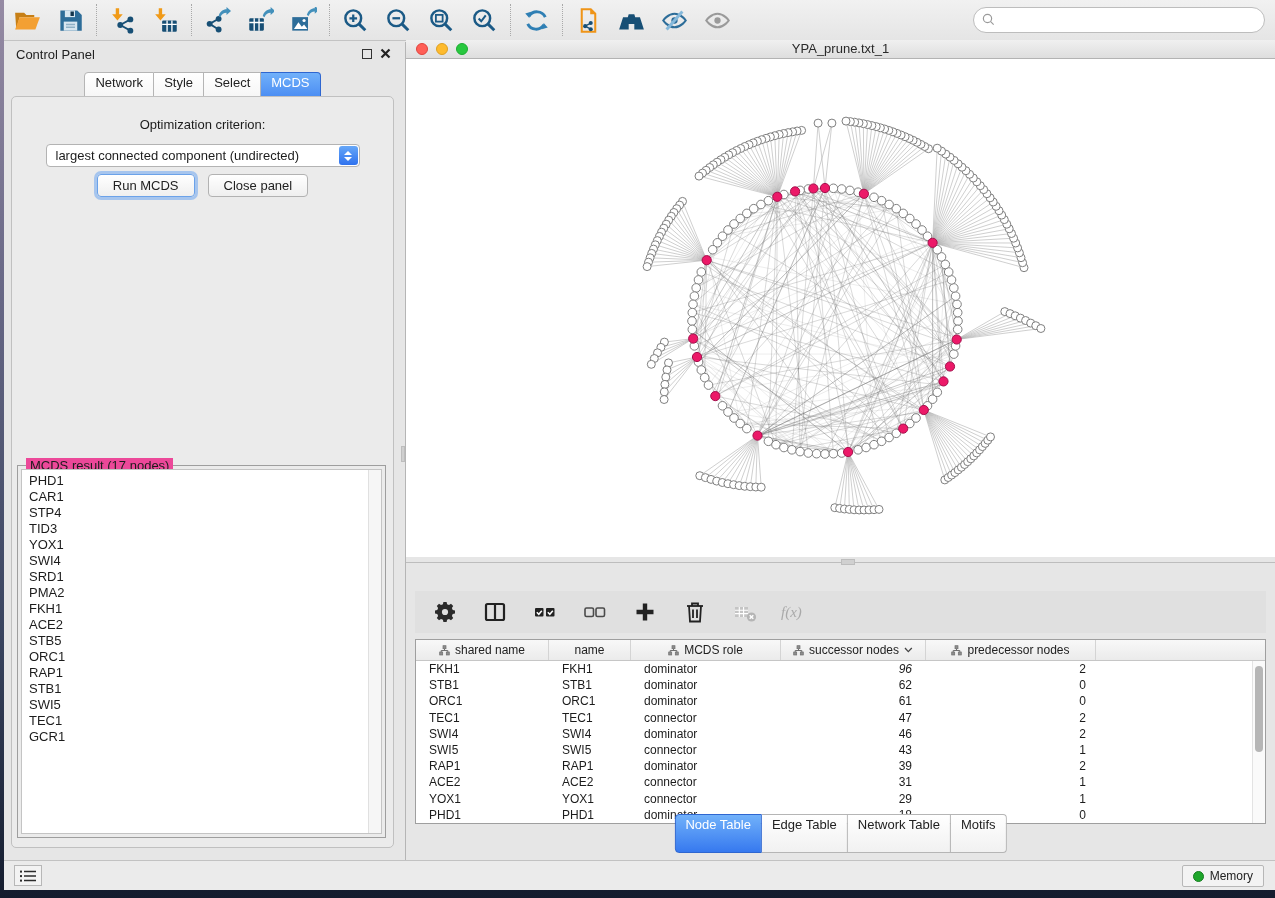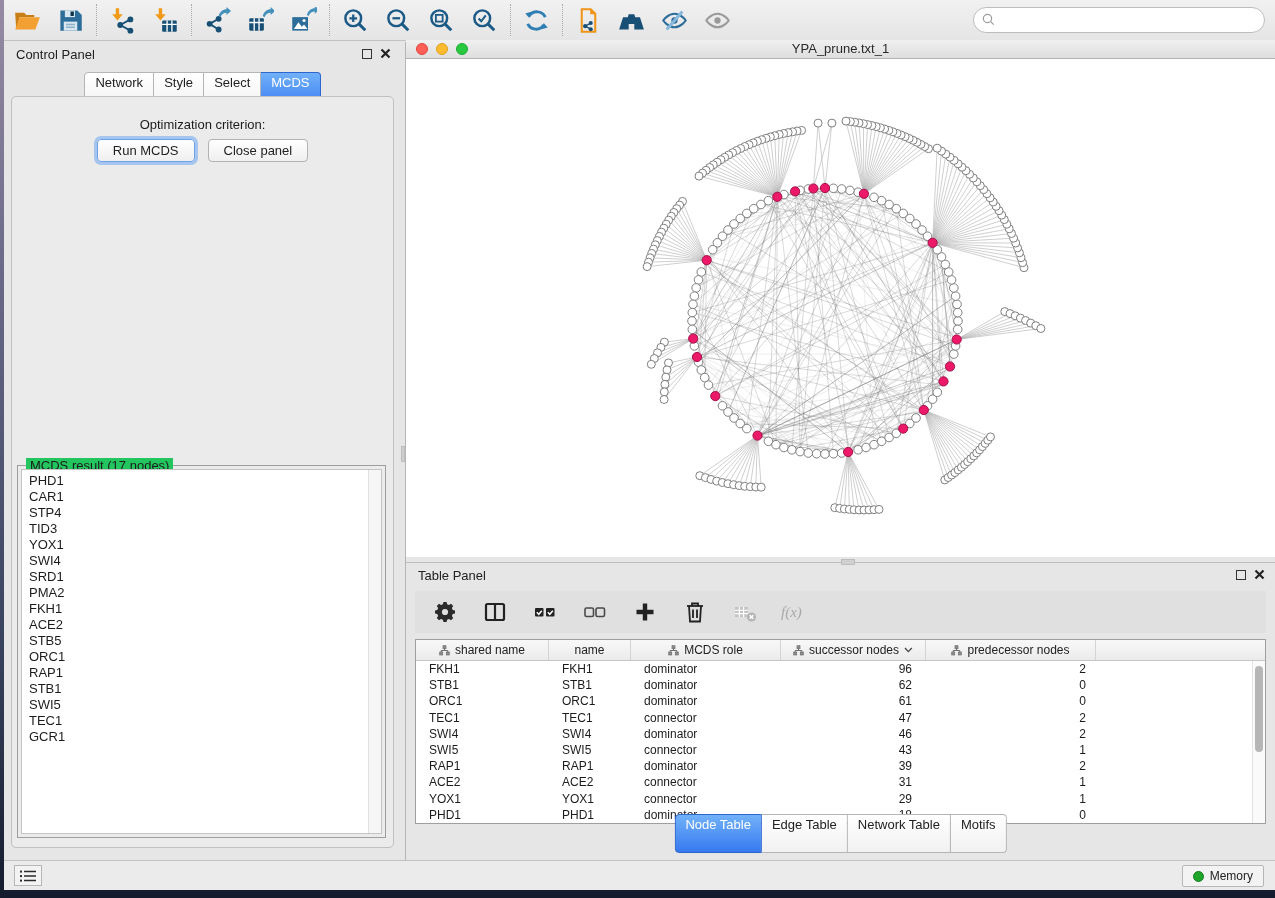--- a/index.html
+++ b/index.html
@@ -52,21 +52,21 @@
   .stepper i { display:block; width:0; height:0; border-left:4px solid transparent; border-right:4px solid transparent; }
   .stepper .up { border-bottom:4px solid #fff; }
   .stepper .dn { border-top:4px solid #fff; }
   .btn-row { display:flex; justify-content:center; gap:13px; margin-top:7px; }
   .mac-btn { height:23px; padding:0 15px; font-size:13px; color:#222;
     background:linear-gradient(#ffffff,#efefef); border:1px solid #b2b2b2; border-radius:4px; cursor:default; }
   .mac-btn.focused { border-color:#6ba2e9; box-shadow:0 0 0 3px rgba(110,165,240,.55); }
 
   .groupbox { position:absolute; left:5px; right:7px; top:368px; height:373px;
     border:1px solid #9e9e9e; background:#ebebeb; }
-  .groupbox .legend { position:absolute; top:-8px; left:8px; background:#22c55e; padding:0 4px; font-size:13px; }
+  .groupbox .legend { position:absolute; top:-8px; left:8px; background:#ec4899; padding:0 4px; font-size:13px; }
   .mcds-list { position:absolute; inset:3px; background:#fff; border:1px solid #c4c4c4; overflow:hidden; }
   .mcds-scroll { position:absolute; right:0; top:0; bottom:0; width:13px; background:#f6f6f6; border-left:1px solid #e0e0e0; }
   .mcds-item { height:16px; line-height:16px; padding-left:7px; font-size:13px; }
   .mcds-items { padding-top:3px; }
 
   
   .vsplit { position:absolute; left:397px; top:42px; width:5px; height:818px; background:#e6e6e6; border-right:1px solid #b5b5b5; }
   .vgrip { position:absolute; left:0; top:404px; width:4px; height:16px; background:#cfcfcf; border:1px solid #bdbdbd; }
 
   
@@ -294,20 +294,27 @@
       </span>
     </div>
     <div class="cp-tabs" id="cpTabs">
         <div class="seg">Network</div>
         <div class="seg">Style</div>
         <div class="seg">Select</div>
         <div class="seg active">MCDS</div>
       </div>
     <div class="cp-body">
       <div class="opt-label">Optimization criterion:</div>
+      <div class="mac-select">
+        <span class="val">largest connected component (undirected)</span>
+        <span class="stepper">
+            <i class="up"></i>
+            <i class="dn"></i>
+          </span>
+      </div>
       <div class="btn-row">
         <button class="mac-btn focused">Run MCDS</button>
         <button class="mac-btn">Close panel</button>
       </div>
       <div class="groupbox">
         <span class="legend">MCDS result (17 nodes)</span>
         <div class="mcds-list">
           <div class="mcds-items" id="mcdsItems">
               <div class="mcds-item">PHD1</div>
               <div class="mcds-item">CAR1</div>
@@ -980,31 +987,20 @@
           <circle cx="351.5" cy="376.6" r="4.6" fill="#ec1968" stroke="#a60e4c" stroke-width="1"></circle>
           <circle cx="309.3" cy="337.1" r="4.6" fill="#ec1968" stroke="#a60e4c" stroke-width="1"></circle>
           <circle cx="291.0" cy="298.0" r="4.6" fill="#ec1968" stroke="#a60e4c" stroke-width="1"></circle>
           <circle cx="287.2" cy="279.6" r="4.6" fill="#ec1968" stroke="#a60e4c" stroke-width="1"></circle>
         </svg>
     </div>
   </div>
 
   <div class="table-panel">
     <span class="hgrip"></span>
-    <div class="panel-head tp-head">
-      <span class="panel-title">Table Panel</span>
-      <span class="panel-icons">
-        <span class="float-ic"></span>
-        <span class="close-ic">
-          <svg viewBox="0 0 11 11">
-              <path d="M1.5 1.5l8 8M9.5 1.5l-8 8" stroke="#222" stroke-width="2.2"></path>
-            </svg>
-          </span>
-      </span>
-    </div>
     <div class="tp-toolbar">
       <span class="ti">
         <svg viewBox="0 0 24 24">
             <path fill="#2b2b2b" d="M10.4 2h3.2l.5 2.3 1.9.8 2-1.3 2.2 2.2-1.3 2 .8 1.9 2.3.5v3.2l-2.3.5-.8 1.9 1.3 2-2.2 2.2-2-1.3-1.9.8-.5 2.3h-3.2l-.5-2.3-1.9-.8-2 1.3-2.2-2.2 1.3-2-.8-1.9L2 13.6v-3.2l2.3-.5.8-1.9-1.3-2 2.2-2.2 2 1.3 1.9-.8z"></path>
             <circle cx="12" cy="12" r="3.1" fill="#e0e0e0"></circle>
           </svg>
         </span>
       <span class="ti">
         <svg viewBox="0 0 24 24">
             <rect x="3" y="4" width="18" height="16" rx="1.5" fill="none" stroke="#222" stroke-width="2.2"></rect>
@@ -1104,21 +1100,21 @@
             </svg>
             <span>predecessor nodes</span>
           </div>
           <div class="th" style="flex: 1 1 0%;"></div>
         </div>
       <div id="tableBody">
           <div class="trow">
             <div class="td l" style="width: 133px;">FKH1</div>
             <div class="td l" style="width: 82px;">FKH1</div>
             <div class="td l" style="width: 150px;">dominator</div>
-            <div class="td r" style="width: 145px; padding-right: 14px;">96</div>
+            <div class="td r" style="width: 145px; padding-right: 14px; font-style: italic;">96</div>
             <div class="td r" style="width: 170px; padding-right: 10px;">2</div>
           </div>
           <div class="trow">
             <div class="td l" style="width: 133px;">STB1</div>
             <div class="td l" style="width: 82px;">STB1</div>
             <div class="td l" style="width: 150px;">dominator</div>
             <div class="td r" style="width: 145px; padding-right: 14px;">62</div>
             <div class="td r" style="width: 170px; padding-right: 10px;">0</div>
           </div>
           <div class="trow">

